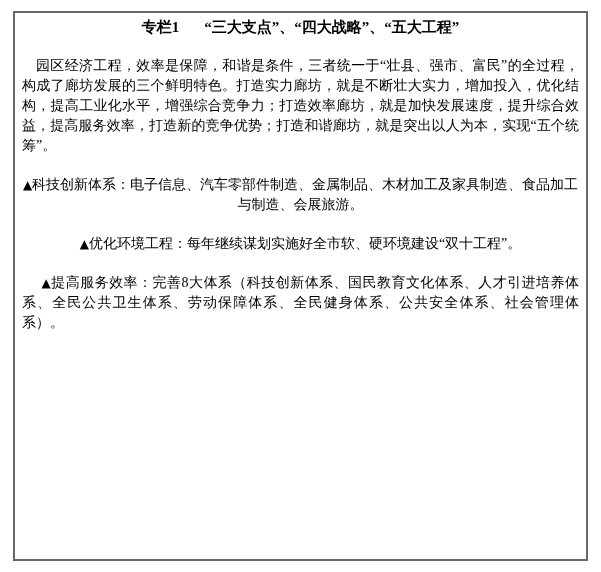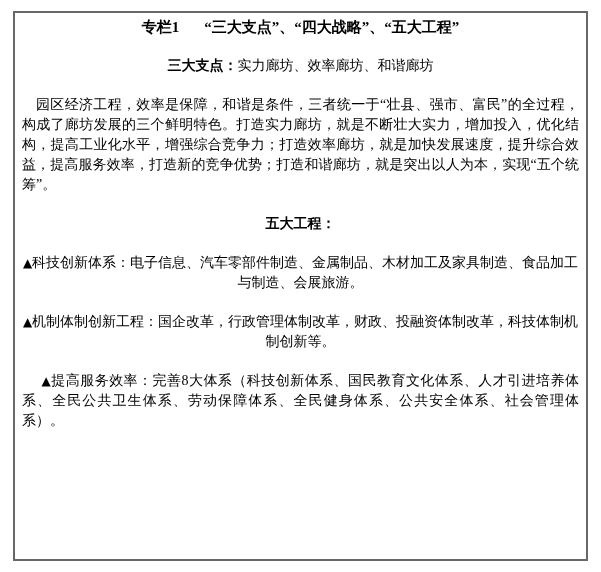--- a/index.html
+++ b/index.html
@@ -59,40 +59,34 @@
 </style>
 </head>
 <body>
 
 <div class="column-box">
 
   <p class="box-title center">
     <span class="title-label">专栏1</span><span>“三大支点”、“四大战略”、“五大工程”</span>
   </p>
 
-  <p class="center">
-    <span class="bold">三大支点：</span><span>实力廊坊、效率廊坊、和谐廊坊</span>
-  </p>
 
   <p class="justify-indent">
     <span>园区经济工程，效率是保障，和谐是条件，三者统一于“壮县、强市、富民”的全过程，构成了廊坊发展的三个鲜明特色。打造实力廊坊，就是不断壮大实力，增加投入，优化结构，提高工业化水平，增强综合竞争力；打造效率廊坊，就是加快发展速度，提升综合效益，提高服务效率，打造新的竞争优势；打造和谐廊坊，就是突出以人为本，实现“五个统筹”。</span>
   </p>
 
 
-  <p class="center bold">
-    <span>五大工程：</span>
-  </p>
 
   <p class="center">
     <span class="bullet-icon">▲</span><span>科技创新体系：</span><span>电子信息、汽车零部件制造、金属制品、木材加工及家具制造、食品加工与制造、会展旅游。</span>
   </p>
 
 
+  <p class="center">
+    <span class="bullet-icon">▲</span><span>优化环境工程：</span><span>每年继续谋划实施好全市软、硬环境建设“双十工程”。</span>
+  </p>
 
-  <p class="center">
-    <span class="bullet-icon">▲</span><span>机制体制创新工程：</span><span>国企改革，行政管理体制改革，财政、投融资体制改革，科技体制机制创新等。</span>
-  </p>
 
   <p class="project-indent">
     <span class="bullet-icon">▲</span><span>提高服务效率：</span><span>完善8大体系（科技创新体系、国民教育文化体系、人才引进培养体系、全民公共卫生体系、劳动保障体系、全民健身体系、公共安全体系、社会管理体系）。</span>
   </p>
 
 </div>
 
 </body></html>

